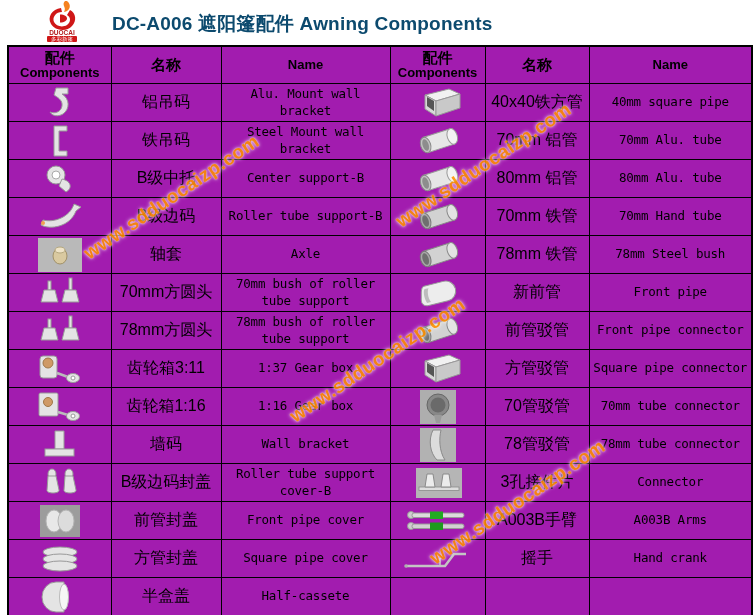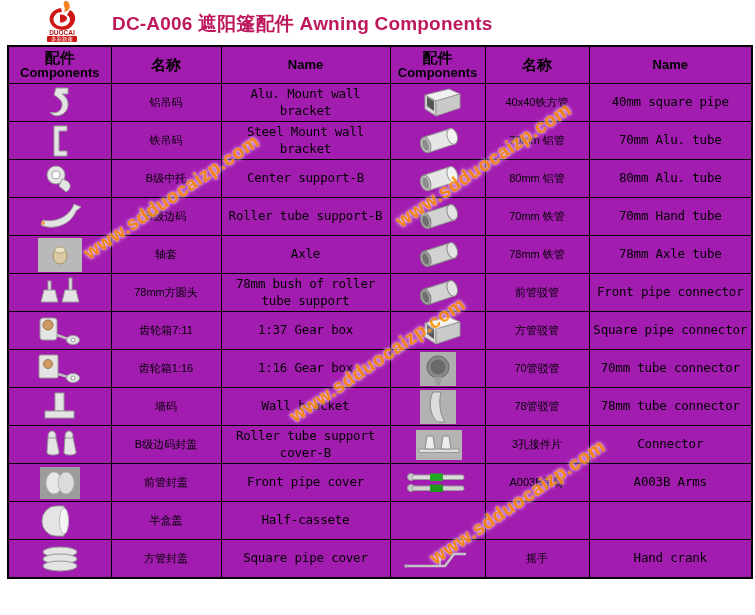--- a/index.html
+++ b/index.html
@@ -1,28 +1,28 @@
 <!DOCTYPE html>
 <html><head>
 <meta charset="utf-8">
 <style>
   html,body{margin:0;padding:0;background:#fff;}
   .page{position:relative;width:755px;height:615px;background:#fff;overflow:hidden;
         font-family:"Liberation Sans",sans-serif;}
   .logo{position:absolute;left:34px;top:0px;}
   .title{position:absolute;left:112px;top:11px;font-size:19px;font-weight:bold;
-         color:#be185d;white-space:nowrap;letter-spacing:.2px;text-align:center;}
+         color:#0c4a6e;white-space:nowrap;letter-spacing:.2px;text-align:center;}
   table.parts{position:absolute;left:7px;top:45px;width:744px;border-collapse:collapse;
               table-layout:fixed;border:2px solid #000;background:#a21caf;}
   th,td{border:1px solid #000;padding:0 2px;overflow:hidden;}
   th{height:36px;vertical-align:middle;text-align:center;}
   td{height:37px;vertical-align:middle;text-align:center;}
   .h-cn{font-size:15px;font-weight:bold;line-height:1.15;}
   .h-en{font-size:13px;font-weight:bold;line-height:1.15;}
-  .c-cn{font-size:11px;color:#000;}
+  .c-cn{font-size:16px;color:#000;}
   .c-en{font-family:"DejaVu Sans Mono","Liberation Mono",monospace;font-size:12.5px;
         line-height:1.3;letter-spacing:-0.2px;}
   .c-img svg{display:block;margin:0 auto;}
   .wm{position:absolute;font-weight:bold;font-size:19px;letter-spacing:.5px;color:#ff9100;
       white-space:nowrap;transform:rotate(-34deg);transform-origin:0 50%;opacity:.88;
       text-shadow:0 0 2px #fff3d6,0 0 4px #ffffff;pointer-events:none;z-index:5;}
   .w1{left:86px;top:244px;}
   .w2{left:398px;top:212px;}
   .w3{left:292px;top:407px;}
   .w4{left:432px;top:549px;}
@@ -179,21 +179,43 @@
             <svg width="80" height="36" viewBox="0 0 80 36">
               <g transform="rotate(-18 40 18)">
                 <rect x="27" y="10" width="28" height="16" fill="#d2d2d2" stroke="#888"></rect>
                 <ellipse cx="55" cy="18" rx="5" ry="8" fill="#e3e3e3" stroke="#888"></ellipse>
                 <ellipse cx="27" cy="18" rx="5" ry="8" fill="#a8a8a8" stroke="#777"></ellipse>
                 <ellipse cx="27" cy="18" rx="3" ry="6" fill="#6f6f6f"></ellipse>
               </g>
             </svg>
           </td>
           <td class="c-cn">78mm 铁管</td>
-          <td class="c-en">78mm Axle tube</td>
+          <td class="c-en">78mm Steel bush</td>
+        </tr>
+        <tr>
+          <td class="c-img">
+            <svg width="80" height="36" viewBox="0 0 80 36">
+              <rect x="28" y="6" width="3" height="9" fill="#e4e4e4" stroke="#999" stroke-width="1"></rect>
+              <path d="M24 15 h11 l3 12 h-17 z" fill="#e4e4e4" stroke="#999" stroke-width="1"></path>
+              <rect x="49" y="3" width="3" height="12" fill="#e4e4e4" stroke="#999" stroke-width="1"></rect>
+              <path d="M45 15 h11 l3 12 h-17 z" fill="#e4e4e4" stroke="#999" stroke-width="1"></path>
+            </svg>
+          </td>
+          <td class="c-cn">70mm方圆头</td>
+          <td class="c-en">70mm bush of roller tube support</td>
+          <td class="c-img">
+            <svg width="80" height="36" viewBox="0 0 80 36">
+              <g transform="rotate(-14 40 18)">
+                <path d="M28 8 h20 a9 9 0 0 1 0 20 h-20 c-4 0 -7 -3 -6 -7 l2 -8 c1 -3 2 -5 4 -5 z" fill="#ededed" stroke="#999"></path>
+                <path d="M28 11 c-2 1 -3 9 -1 14 l4 0 c-2 -5 -1 -12 1 -14 z" fill="#bdbdbd"></path>
+              </g>
+            </svg>
+          </td>
+          <td class="c-cn">新前管</td>
+          <td class="c-en">Front pipe</td>
         </tr>
         <tr>
           <td class="c-img">
             <svg width="80" height="36" viewBox="0 0 80 36">
               <rect x="28" y="6" width="3" height="9" fill="#e4e4e4" stroke="#999" stroke-width="1"></rect>
               <path d="M24 15 h11 l3 12 h-17 z" fill="#e4e4e4" stroke="#999" stroke-width="1"></path>
               <rect x="49" y="3" width="3" height="12" fill="#e4e4e4" stroke="#999" stroke-width="1"></rect>
               <path d="M45 15 h11 l3 12 h-17 z" fill="#e4e4e4" stroke="#999" stroke-width="1"></path>
             </svg>
           </td>
@@ -215,21 +237,21 @@
         <tr>
           <td class="c-img">
             <svg width="80" height="36" viewBox="0 0 80 36">
               <rect x="20" y="5" width="17" height="22" rx="3" fill="#e4e4e4" stroke="#999" stroke-width="1"></rect>
               <circle cx="28" cy="12" r="5" fill="#cf9a66" stroke="#a07748"></circle>
               <line x1="37" y1="22" x2="48" y2="26" stroke="#bbb" stroke-width="2.5"></line>
               <ellipse cx="53" cy="27" rx="6.5" ry="4.5" fill="#e4e4e4" stroke="#999" stroke-width="1"></ellipse>
               <circle cx="53" cy="27" r="2" fill="#fff" stroke="#999"></circle>
             </svg>
           </td>
-          <td class="c-cn">齿轮箱7:11</td>
+          <td class="c-cn">齿轮箱3:11</td>
           <td class="c-en">1:37 Gear box</td>
           <td class="c-img">
             <svg width="80" height="36" viewBox="0 0 80 36">
               <path d="M27 10 L51 4 L62 9 L38 16 Z" fill="#f1f1f1" stroke="#999"></path>
               <path d="M27 10 L38 16 L38 31 L27 24 Z" fill="#d8d8d8" stroke="#999"></path>
               <path d="M38 16 L62 9 L62 23 L38 31 Z" fill="#c9c9c9" stroke="#999"></path>
               <path d="M29 12 L36 16 L36 26 L29 21 Z" fill="#555"></path>
             </svg>
           </td>
           <td class="c-cn">方管驳管</td>
@@ -317,50 +339,50 @@
               <rect x="14" y="21" width="52" height="4.5" rx="2" fill="#d2d2d2" stroke="#999"></rect>
               <rect x="32" y="19.5" width="13" height="7.5" fill="#1d9a1d"></rect>
             </svg>
           </td>
           <td class="c-cn">A003B手臂</td>
           <td class="c-en">A003B Arms</td>
         </tr>
         <tr>
           <td class="c-img">
             <svg width="80" height="36" viewBox="0 0 80 36">
+              <ellipse cx="40" cy="11" rx="17" ry="5" fill="#e4e4e4" stroke="#999" stroke-width="1"></ellipse>
+              <ellipse cx="40" cy="18" rx="17" ry="5" fill="#e4e4e4" stroke="#999" stroke-width="1"></ellipse>
+              <ellipse cx="40" cy="25" rx="17" ry="5" fill="#e4e4e4" stroke="#999" stroke-width="1"></ellipse>
+            </svg>
+          </td>
+          <td class="c-cn">方管封盖</td>
+          <td class="c-en">Square pipe cover</td>
+          <td class="c-img">
+            <svg width="80" height="36" viewBox="0 0 80 36">
+              <path d="M8 25 L47 25 L56 13 L68 13" fill="none" stroke="#c4c4c4" stroke-width="2.5"></path>
+              <line x1="42" y1="25" x2="42" y2="17" stroke="#c4c4c4" stroke-width="1.5"></line>
+              <circle cx="8" cy="25" r="1.8" fill="#b0b0b0"></circle>
+            </svg>
+          </td>
+          <td class="c-cn">摇手</td>
+          <td class="c-en">Hand crank</td>
+        </tr>
+        <tr>
+          <td class="c-img">
+            <svg width="80" height="36" viewBox="0 0 80 36">
               <path d="M36 3 a14 15 0 1 0 0 30 l8 0 l0 -30 z" fill="#e4e4e4" stroke="#999" stroke-width="1"></path>
               <ellipse cx="44" cy="18" rx="4.5" ry="13" fill="#f6f6f6" stroke="#bbb"></ellipse>
             </svg>
           </td>
           <td class="c-cn">半盒盖</td>
           <td class="c-en">Half-cassete</td>
           <td class="c-img"></td>
           <td class="c-cn"></td>
           <td class="c-en"></td>
         </tr>
-        <tr>
-          <td class="c-img">
-            <svg width="80" height="36" viewBox="0 0 80 36">
-              <ellipse cx="40" cy="11" rx="17" ry="5" fill="#e4e4e4" stroke="#999" stroke-width="1"></ellipse>
-              <ellipse cx="40" cy="18" rx="17" ry="5" fill="#e4e4e4" stroke="#999" stroke-width="1"></ellipse>
-              <ellipse cx="40" cy="25" rx="17" ry="5" fill="#e4e4e4" stroke="#999" stroke-width="1"></ellipse>
-            </svg>
-          </td>
-          <td class="c-cn">方管封盖</td>
-          <td class="c-en">Square pipe cover</td>
-          <td class="c-img">
-            <svg width="80" height="36" viewBox="0 0 80 36">
-              <path d="M8 25 L47 25 L56 13 L68 13" fill="none" stroke="#c4c4c4" stroke-width="2.5"></path>
-              <line x1="42" y1="25" x2="42" y2="17" stroke="#c4c4c4" stroke-width="1.5"></line>
-              <circle cx="8" cy="25" r="1.8" fill="#b0b0b0"></circle>
-            </svg>
-          </td>
-          <td class="c-cn">摇手</td>
-          <td class="c-en">Hand crank</td>
-        </tr>
       </tbody>
   </table>
 
   <div class="wm w1">www.sdduocaizp.com</div>
   <div class="wm w2">www.sdduocaizp.com</div>
   <div class="wm w3">www.sdduocaizp.com</div>
   <div class="wm w4">www.sdduocaizp.com</div>
 
 </div>
 

